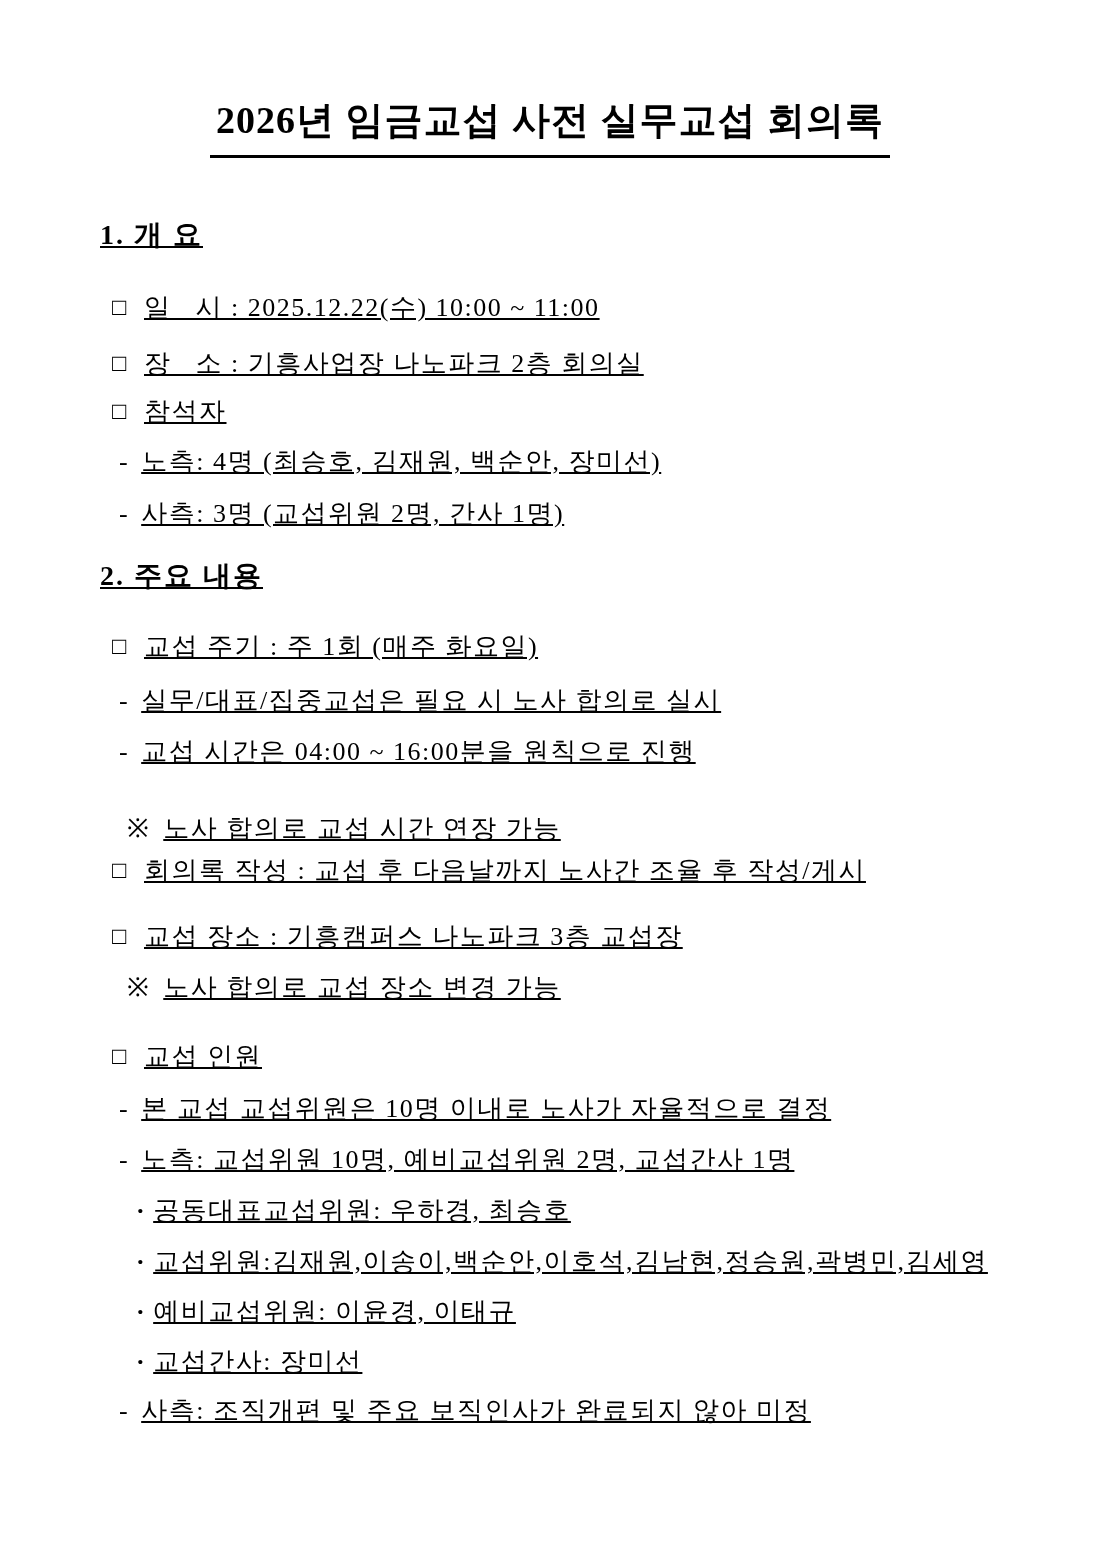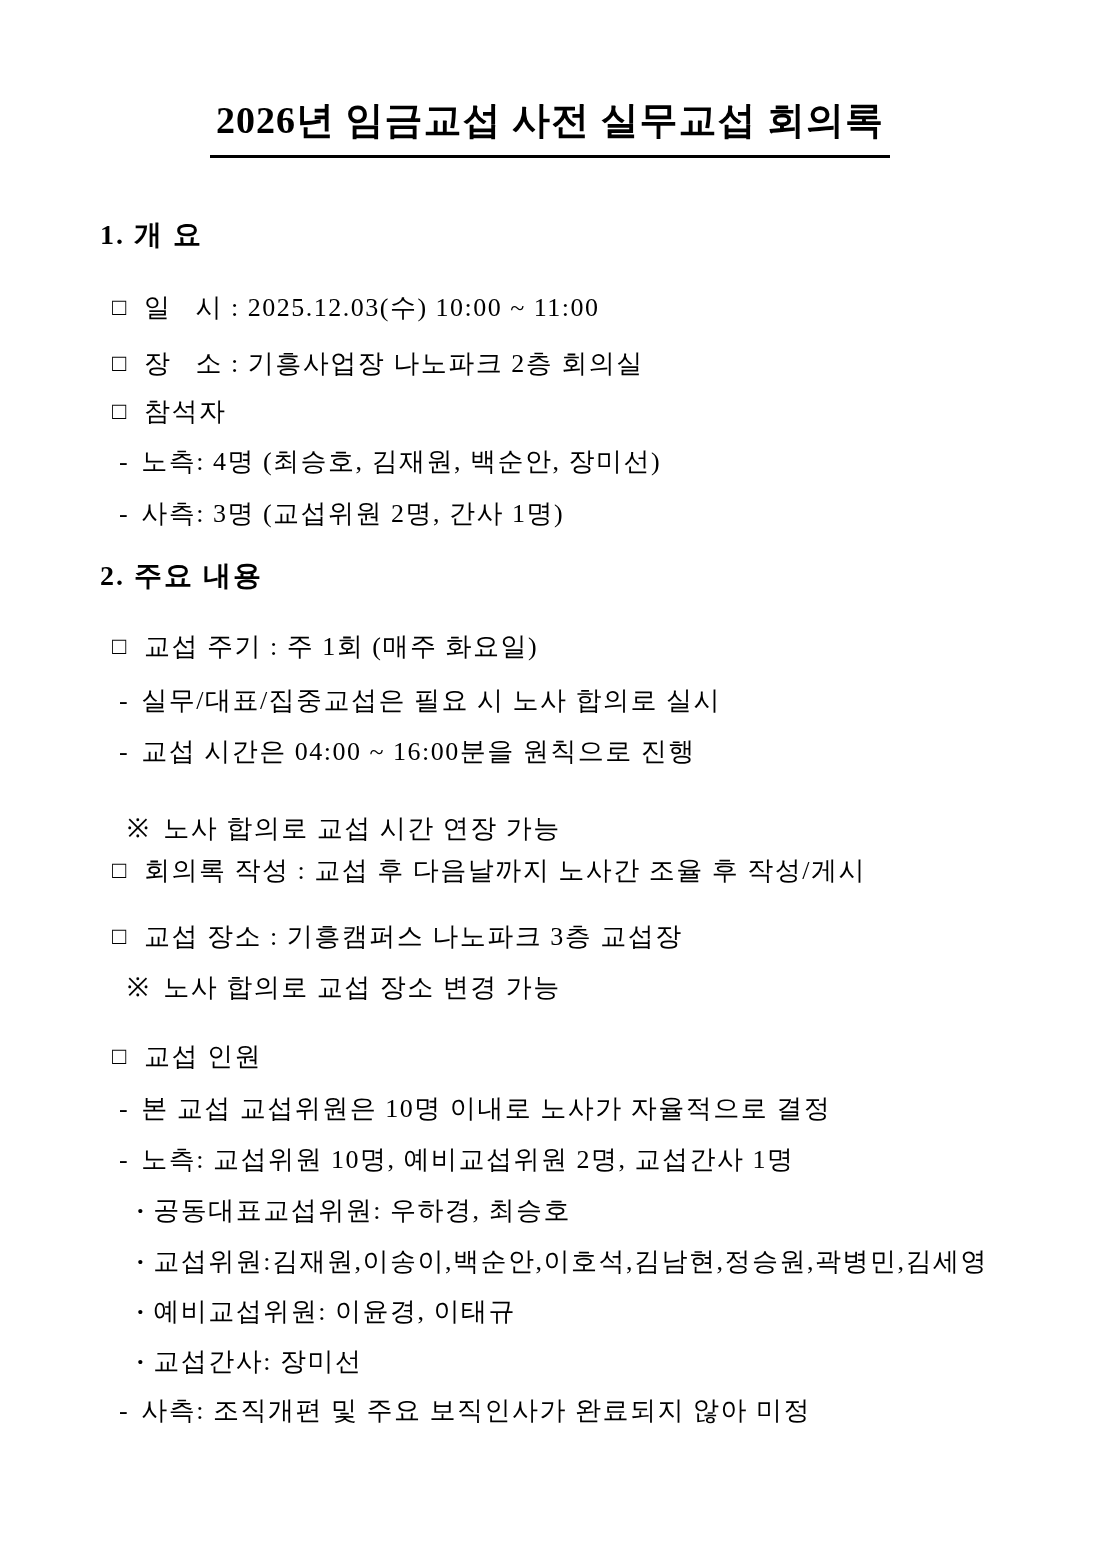--- a/index.html
+++ b/index.html
@@ -31,20 +31,21 @@
     border-bottom: 3px solid #000000;
     padding: 0 6px 9px 6px;
     white-space: pre;
   }
   .line {
     position: absolute;
     white-space: pre;
     font-size: 26px;
     letter-spacing: 1.5px;
     line-height: 34px;
+    text-decoration: underline;
   }
   .line .marker {
     display: inline-block;
   }
   .heading {
     left: 100px;
     font-size: 28px;
     font-weight: 700;
     letter-spacing: 2px;
   }
@@ -61,21 +62,21 @@
 <body>
 
 <div class="page">
 
   <div class="doc-title-wrap">
     <span class="doc-title">2026년 임금교섭 사전 실무교섭 회의록</span>
   </div>
 
   <div class="line heading" style="top:218px">1. 개 요</div>
 
-  <div class="line box" style="top:291px"><span class="marker">□</span><span>일   시 : 2025.12.03(수) 10:00 ~ 11:00</span></div>
+  <div class="line box" style="top:291px"><span class="marker">□</span><span>일   시 : 2025.12.22(수) 10:00 ~ 11:00</span></div>
 
   <div class="line box" style="top:347px"><span class="marker">□</span><span>장   소 : 기흥사업장 나노파크 2층 회의실</span></div>
 
   <div class="line box" style="top:395px"><span class="marker">□</span><span>참석자</span></div>
 
   <div class="line dash" style="top:445px"><span class="marker">-</span><span>노측: 4명 (최승호, 김재원, 백순안, 장미선)</span></div>
 
   <div class="line dash" style="top:497px"><span class="marker">-</span><span>사측: 3명 (교섭위원 2명, 간사 1명)</span></div>
 
   <div class="line heading" style="top:559px">2. 주요 내용</div>

